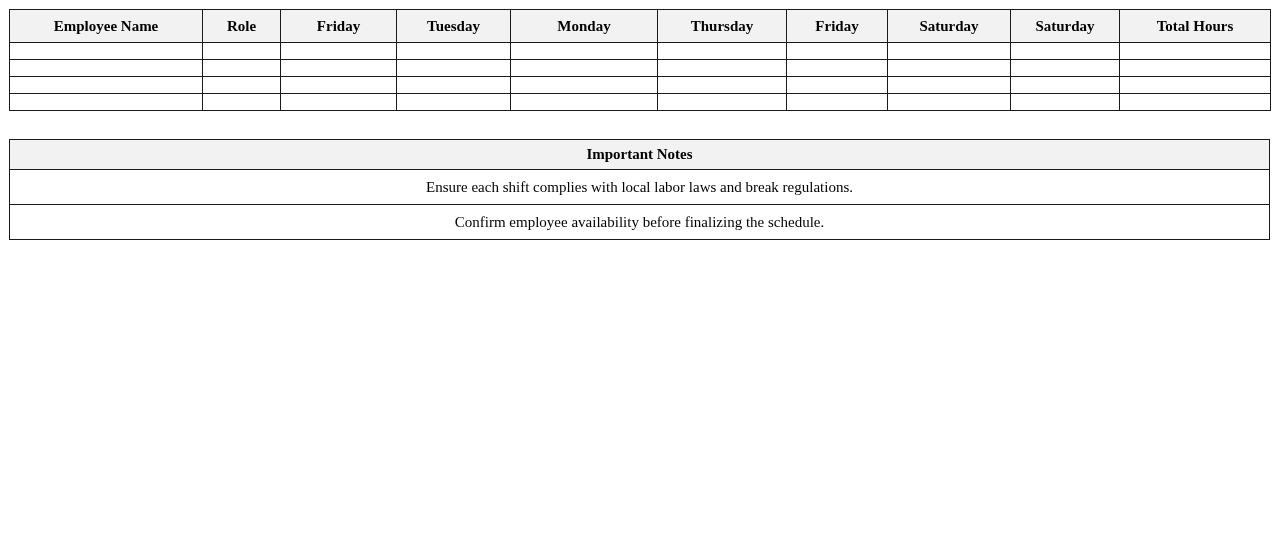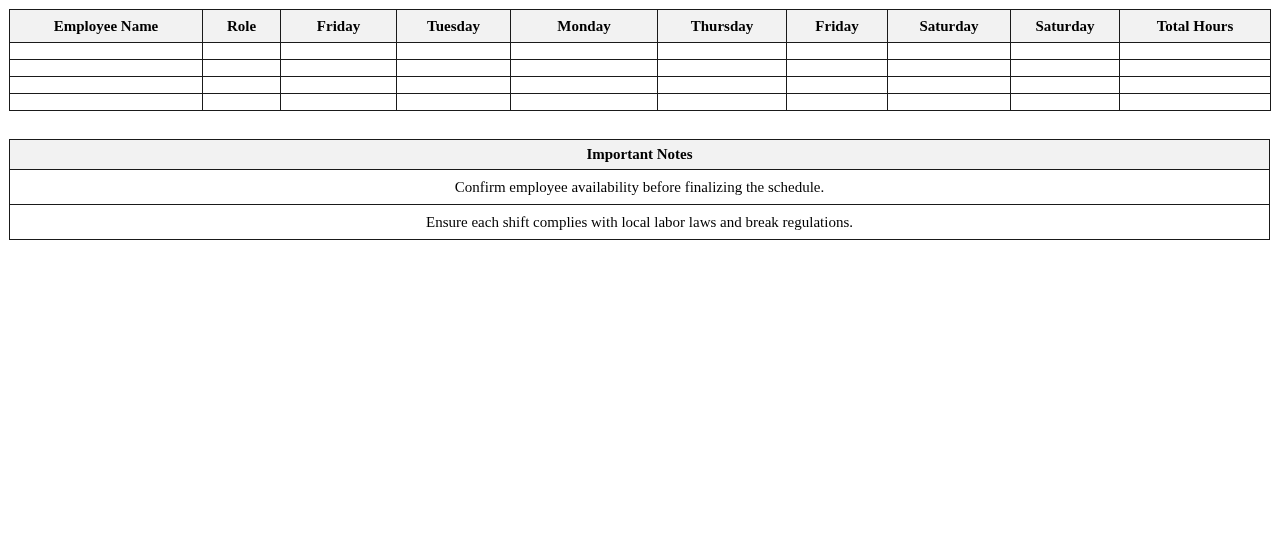--- a/index.html
+++ b/index.html
@@ -174,21 +174,21 @@
   <div class="table-gap"></div>
 
   <table class="grid" id="notes-table">
     <thead>
       <tr>
         <th class="notes-head">Important Notes</th>
       </tr>
     </thead>
     <tbody>
       <tr>
-        <td class="notes-cell">Confirm employee availability before finalizing the schedule.</td>
+        <td class="notes-cell">Ensure each shift complies with local labor laws and break regulations.</td>
       </tr>
       <tr>
-        <td class="notes-cell">Ensure each shift complies with local labor laws and break regulations.</td>
+        <td class="notes-cell">Confirm employee availability before finalizing the schedule.</td>
       </tr>
     </tbody>
   </table>
 
 </div>
 
 </body></html>

